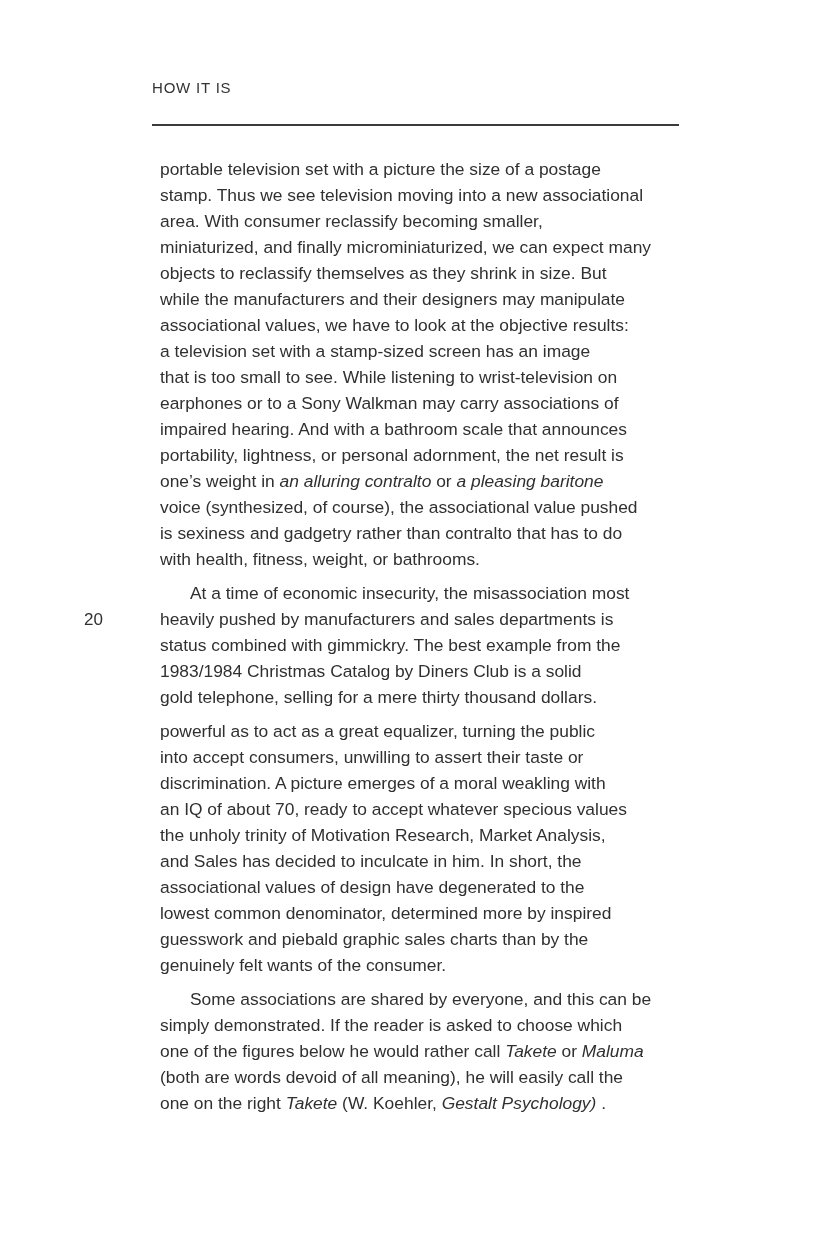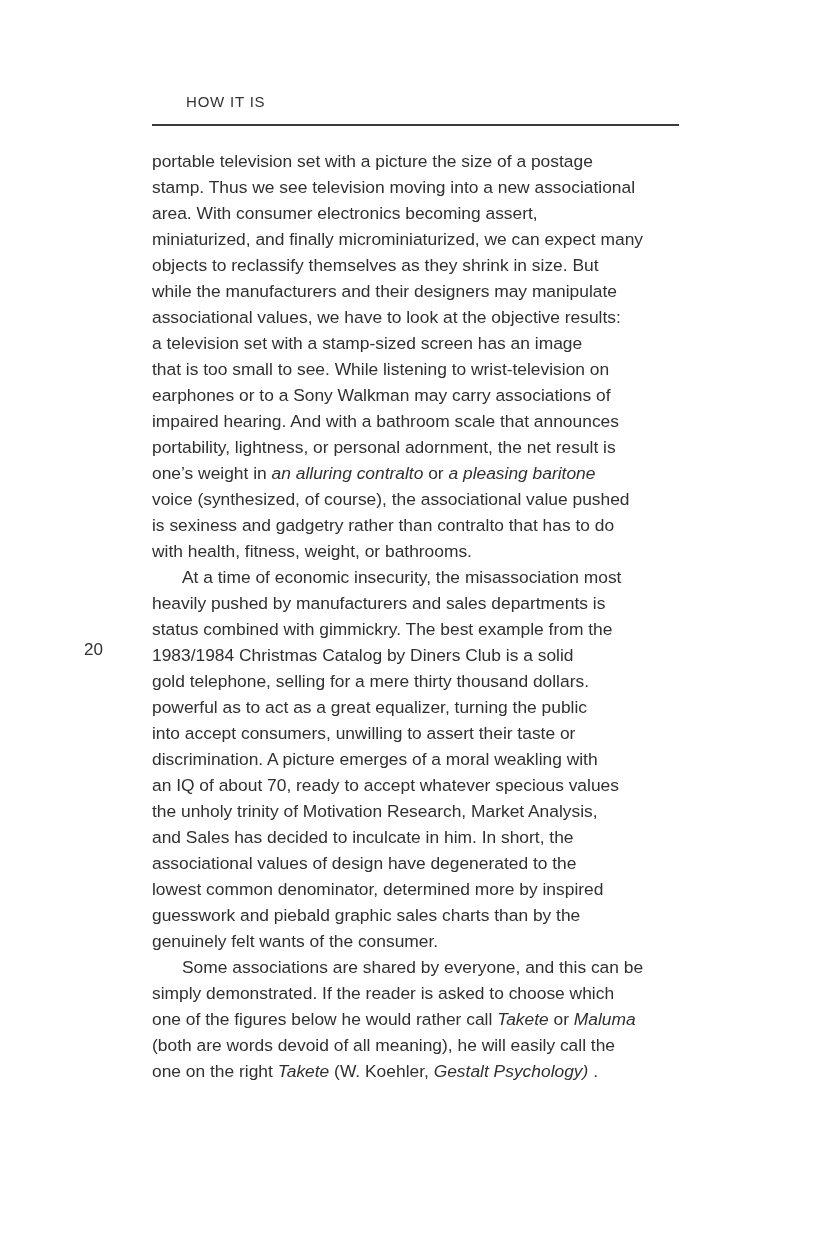--- a/index.html
+++ b/index.html
@@ -11,53 +11,52 @@
     position: relative;
     width: 833px;
     height: 1244px;
     background: #ffffff;
     overflow: hidden;
     font-family: "Liberation Sans", sans-serif;
   }
   .running-header {
     position: absolute;
     left: 152px;
-    top: 93px;
+    top: 79px;
     font-size: 15px;
     letter-spacing: 0.8px;
     color: #333333;
     white-space: nowrap;
-    margin-left: 34px;
   }
   .header-rule {
     position: absolute;
     left: 152px;
     top: 124px;
     width: 527px;
     height: 2px;
     background: #3b3b3b;
   }
   .page-number {
     position: absolute;
     left: 84px;
-    top: 640px;
+    top: 610px;
     font-size: 17px;
     color: #303030;
   }
   .text-block {
     position: absolute;
     left: 152px;
     top: 148px;
     width: 540px;
     font-size: 17.4px;
     line-height: 26px;
     color: #303030;
   }
   .paragraph {
-    margin: 0;
+    margin: 8px;
   }
   .line {
     white-space: nowrap;
   }
   .line.indent {
     padding-left: 30px;
   }
   .italic {
     font-style: italic;
   }
@@ -66,21 +65,21 @@
 <body>
 
 <div class="page">
   <div class="running-header">HOW IT IS</div>
   <div class="header-rule"></div>
   <div class="page-number">20</div>
   <div class="text-block">
       <div class="paragraph">
         <div class="line"><span>portable television set with a picture the size of a postage</span></div>
         <div class="line"><span>stamp. Thus we see television moving into a new associational</span></div>
-        <div class="line"><span>area. With consumer electronics becoming assert,</span></div>
+        <div class="line"><span>area. With consumer reclassify becoming smaller,</span></div>
         <div class="line"><span>miniaturized, and finally microminiaturized, we can expect many</span></div>
         <div class="line"><span>objects to reclassify themselves as they shrink in size. But</span></div>
         <div class="line"><span>while the manufacturers and their designers may manipulate</span></div>
         <div class="line"><span>associational values, we have to look at the objective results:</span></div>
         <div class="line"><span>a television set with a stamp-sized screen has an image</span></div>
         <div class="line"><span>that is too small to see. While listening to wrist-television on</span></div>
         <div class="line"><span>earphones or to a Sony Walkman may carry associations of</span></div>
         <div class="line"><span>impaired hearing. And with a bathroom scale that announces</span></div>
         <div class="line"><span>portability, lightness, or personal adornment, the net result is</span></div>
         <div class="line"><span>one’s weight in </span><span class="italic">an alluring contralto</span><span> or </span><span class="italic">a pleasing baritone</span></div>

